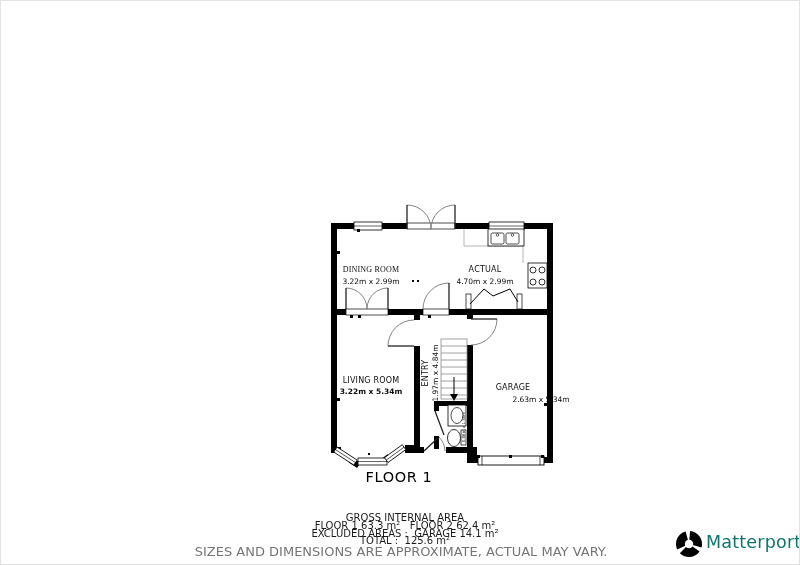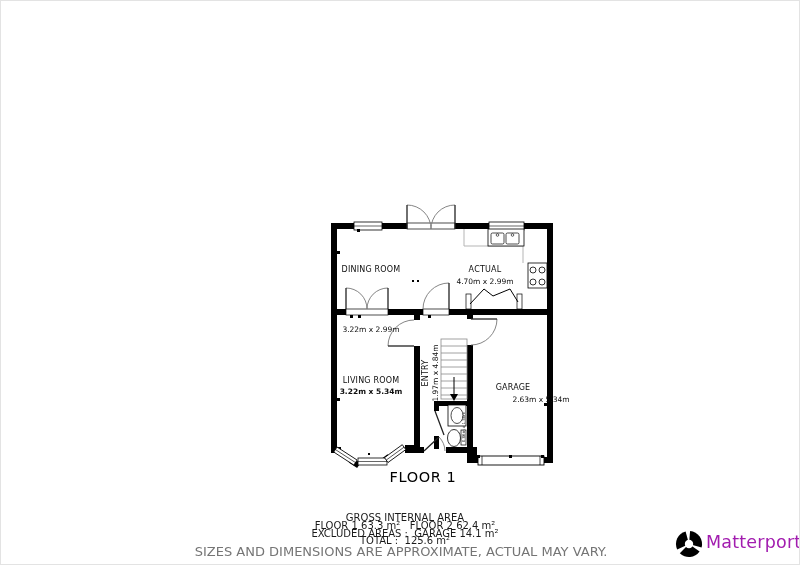--- a/index.html
+++ b/index.html
@@ -10,21 +10,21 @@
        text-align:center;}
   .room-name{font-size:8px;letter-spacing:.2px;color:#0e0e0e;}
   .room-dims{font-size:7.5px;color:#0e0e0e;}
   .rot{transform:translate(-50%,-50%) rotate(-90deg);}
   .wc-dims{font-size:4px;color:#222;}
   .floor-label{font-size:14.5px;letter-spacing:.6px;color:#000;}
   #footer{position:absolute;left:0;top:513px;width:800px;text-align:center;color:#1a1a1a;}
   #footer .fline{font-size:10px;line-height:7.8px;margin-left:8px;}
   #footer .disclaimer{font-size:13px;line-height:8px;margin-top:2.5px;color:#757575;}
   #logo{position:absolute;left:672px;top:527px;display:flex;align-items:center;}
-  #logo-word{font-size:17.5px;color:#a21caf;letter-spacing:.2px;margin-left:3px;
+  #logo-word{font-size:17.5px;color:#0f766e;letter-spacing:.2px;margin-left:3px;
              font-family:"DejaVu Sans", sans-serif;}
 </style>
 </head>
 <body>
 
 <div id="page">
 
   <svg id="plan-svg" width="800" height="565" viewBox="0 0 800 565">
 
     <g fill="#000">
@@ -187,38 +187,38 @@
     </g>
 
     <g transform="translate(674,529)" fill="#000">
       <path d="M14,14 L15.1,1.1 A13,13 0 0 1 26.6,17.4 Z"></path>
       <path d="M14,14 L24.6,21.5 A13,13 0 0 1 4.8,23.2 Z"></path>
       <path d="M14,14 L2.2,19.5 A13,13 0 0 1 10.6,1.4 Z"></path>
       <circle cx="14" cy="14" r="4.2" fill="#fff"></circle>
     </g>
   </svg>
 
-  <div class="lbl room-name" style="left:370px;top:268px;">DINING ROOM</div>
-  <div class="lbl room-dims" style="left:370px;top:280px;margin-top:48px;">3.22m x 2.99m</div>
+  <div class="lbl room-name" style="left:370px;top:268px;font-family:Liberation Serif, serif;">DINING ROOM</div>
+  <div class="lbl room-dims" style="left:370px;top:280px;">3.22m x 2.99m</div>
 
   <div class="lbl room-name" style="left:484px;top:268px;">ACTUAL</div>
   <div class="lbl room-dims" style="left:484px;top:280px;text-align:right;">4.70m x 2.99m</div>
 
   <div class="lbl room-name" style="left:370px;top:379px;">LIVING ROOM</div>
   <div class="lbl room-dims" style="left:370px;top:390px;font-weight:bold;">3.22m x 5.34m</div>
 
   <div class="lbl room-name rot" style="left:424px;top:372px;">ENTRY</div>
   <div class="lbl room-dims rot" style="left:434px;top:372px;">1.97m x 4.84m</div>
 
   <div class="lbl room-name" style="left:512px;top:386px;">GARAGE</div>
   <div class="lbl room-dims" style="left:512px;top:398px;margin-left:28px;">2.63m x 5.34m</div>
 
   <div class="lbl wc-dims rot" style="left:462px;top:426px;">0.86m x 1.50m</div>
 
-  <div class="lbl floor-label" style="left:408px;top:476px;padding-left:28px;">FLOOR 1</div>
+  <div class="lbl floor-label" style="left:384px;top:476px;padding-left:28px;">FLOOR 1</div>
 
   <div id="footer">
     <div class="fline">GROSS INTERNAL AREA</div>
     <div class="fline">FLOOR 1 63.3 m²&nbsp;&nbsp;&nbsp;FLOOR 2 62.4 m²</div>
     <div class="fline">EXCLUDED AREAS :&nbsp;&nbsp;GARAGE 14.1 m²</div>
     <div class="fline">TOTAL :&nbsp;&nbsp;125.6 m²</div>
     <div class="disclaimer">SIZES AND DIMENSIONS ARE APPROXIMATE, ACTUAL MAY VARY.</div>
   </div>
 
   <div id="logo">

